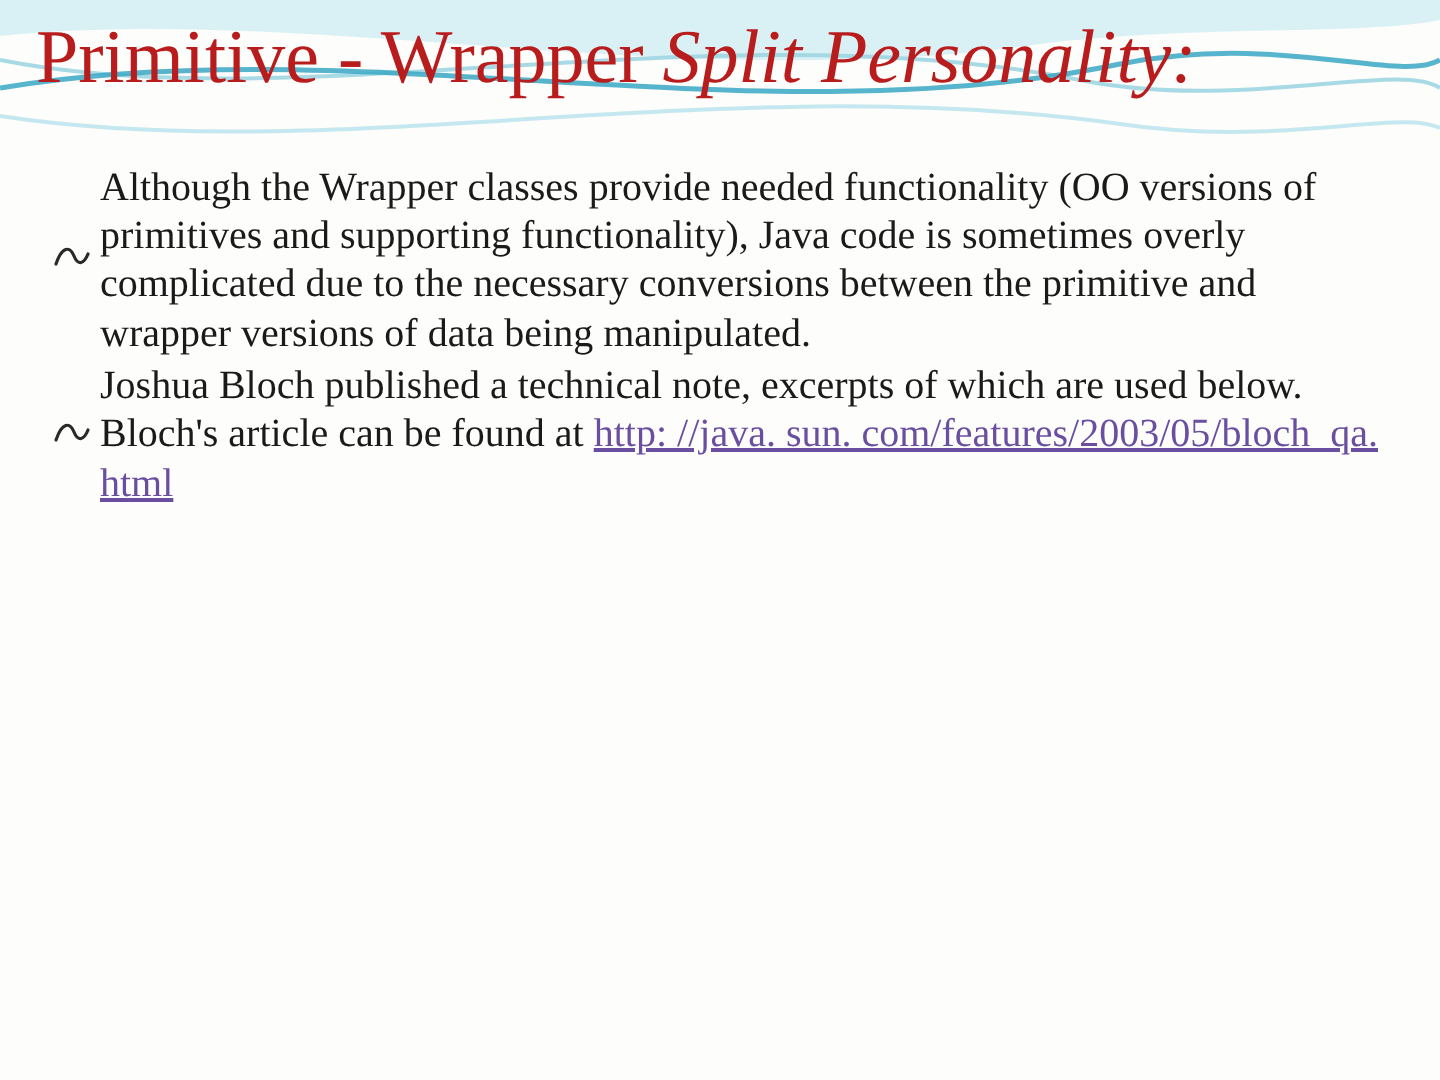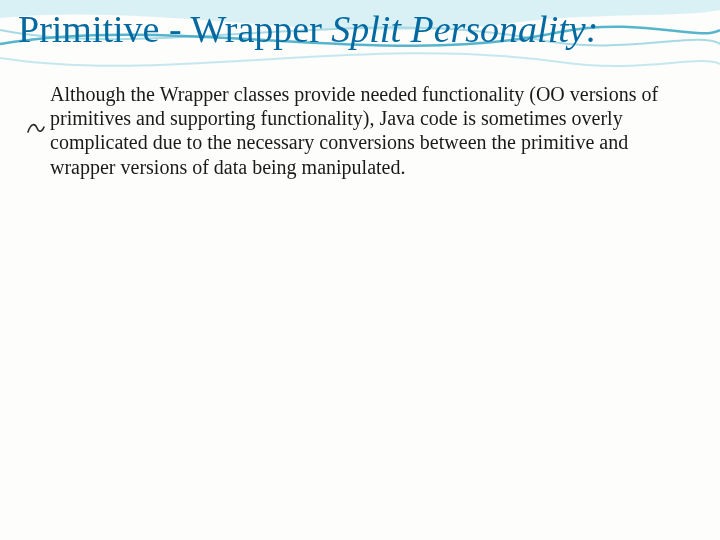--- a/index.html
+++ b/index.html
@@ -17,21 +17,21 @@
     left: 0;
     width: 720px;
     height: 120px;
     pointer-events: none;
   }
   .title {
     position: relative;
     padding: 6px 18px 0 18px;
     font-size: 38px;
     line-height: 1.25;
-    color: #0369a1;
+    color: #b91c1c;
     font-weight: 400;
     z-index: 2;
   }
   .title .roman { font-style: normal; }
   .title .italic { font-style: italic; }
   .content {
     position: relative;
     padding: 28px 26px 0 26px;
     z-index: 2;
   }
@@ -75,14 +75,22 @@
 
 <div class="content">
 
   <div class="bullet-item">
     <div class="bullet-marker"><svg width="20" height="18" viewBox="0 0 20 18">
           <path d="M2,12 C5,3 9,3 11,8 C13,13 16,12 18,7" fill="none" stroke="#2a2a2a" stroke-width="1.6" stroke-linecap="round"></path>
         </svg></div>
     <div class="bullet-text">Although the Wrapper classes provide needed functionality (OO versions of primitives and supporting functionality), Java code is sometimes overly complicated due to the necessary conversions between the primitive and wrapper versions of data being manipulated.</div>
   </div>
 
+  <div class="bullet-item">
+    <div class="bullet-marker"><svg width="20" height="18" viewBox="0 0 20 18">
+          <path d="M2,12 C5,3 9,3 11,8 C13,13 16,12 18,7" fill="none" stroke="#2a2a2a" stroke-width="1.6" stroke-linecap="round"></path>
+        </svg></div>
+    <div class="bullet-text">
+      <span>Joshua Bloch published a technical note, excerpts of which are used below. Bloch's article can be found at </span><a class="link">http: //java. sun. com/features/2003/05/bloch_qa. html</a>
+    </div>
+  </div>
 
 </div>
 
 </body></html>

